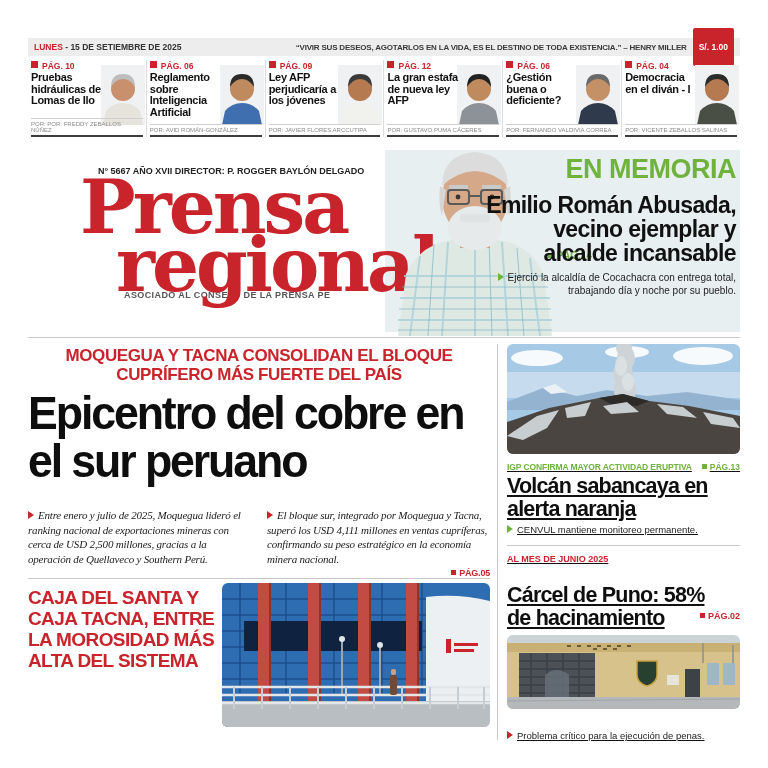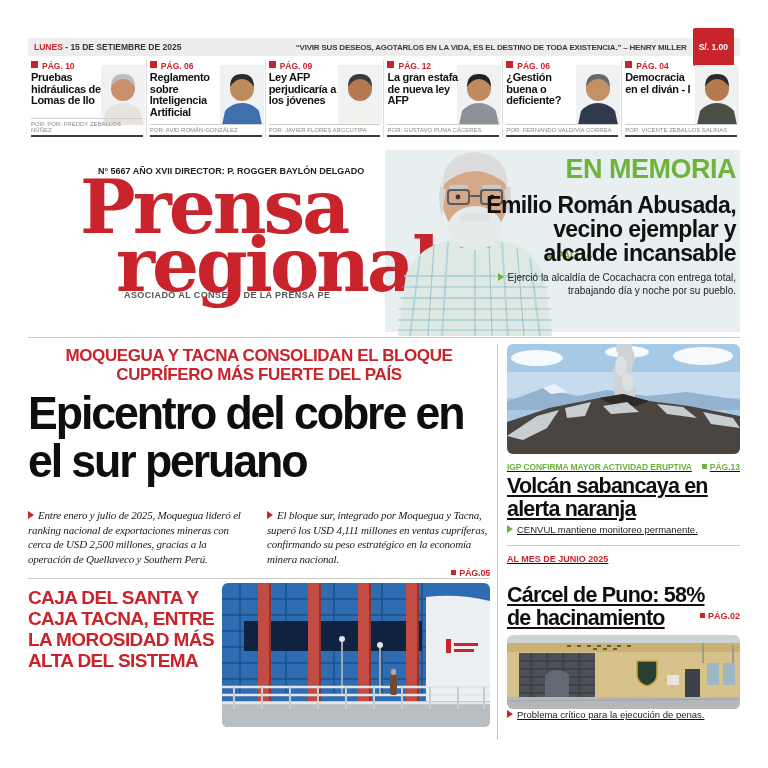--- a/index.html
+++ b/index.html
@@ -75,21 +75,21 @@
   .v-kicker{font-size:8.5px;font-weight:bold;color:#6fb23c;letter-spacing:-0.1px;}
   .v-pag{font-size:8.5px;font-weight:bold;color:#6fb23c;}
   .v-head{margin-top:3px;font-size:21.5px;font-weight:bold;color:#0e0e0e;line-height:1.05;letter-spacing:-0.8px;}
   .v-dek{margin-top:4px;font-size:9.5px;color:#222;}
   .r-rule{margin-top:10px;border-top:1px solid #c9c9c9;}
   .p-kicker{margin-top:8px;font-size:9px;font-weight:bold;color:#c9232b;}
   .p-headwrap{position:relative;margin-top:20px;}
   .p-head{font-size:21.5px;font-weight:bold;color:#0e0e0e;line-height:1.05;letter-spacing:-0.8px;width:200px;}
   .p-pag{position:absolute;right:0;top:27px;font-size:9px;font-weight:bold;color:#c9232b;}
   .p-photo{margin-top:6px;}
-  .p-caption{margin-top:0;font-size:9.5px;color:#222;}
+  .p-caption{margin-top:21px;font-size:9.5px;color:#222;}
 </style>
 </head>
 <body>
 
 <div class="page">
 
   <div class="topbar">
     <div class="date"><b>LUNES</b> <span>- 15 DE SETIEMBRE DE 2025</span></div>
     <div class="rightwrap">
       <span class="quote">“VIVIR SUS DESEOS, AGOTARLOS EN LA VIDA, ES EL DESTINO DE TODA EXISTENCIA.” – HENRY MILLER</span>

